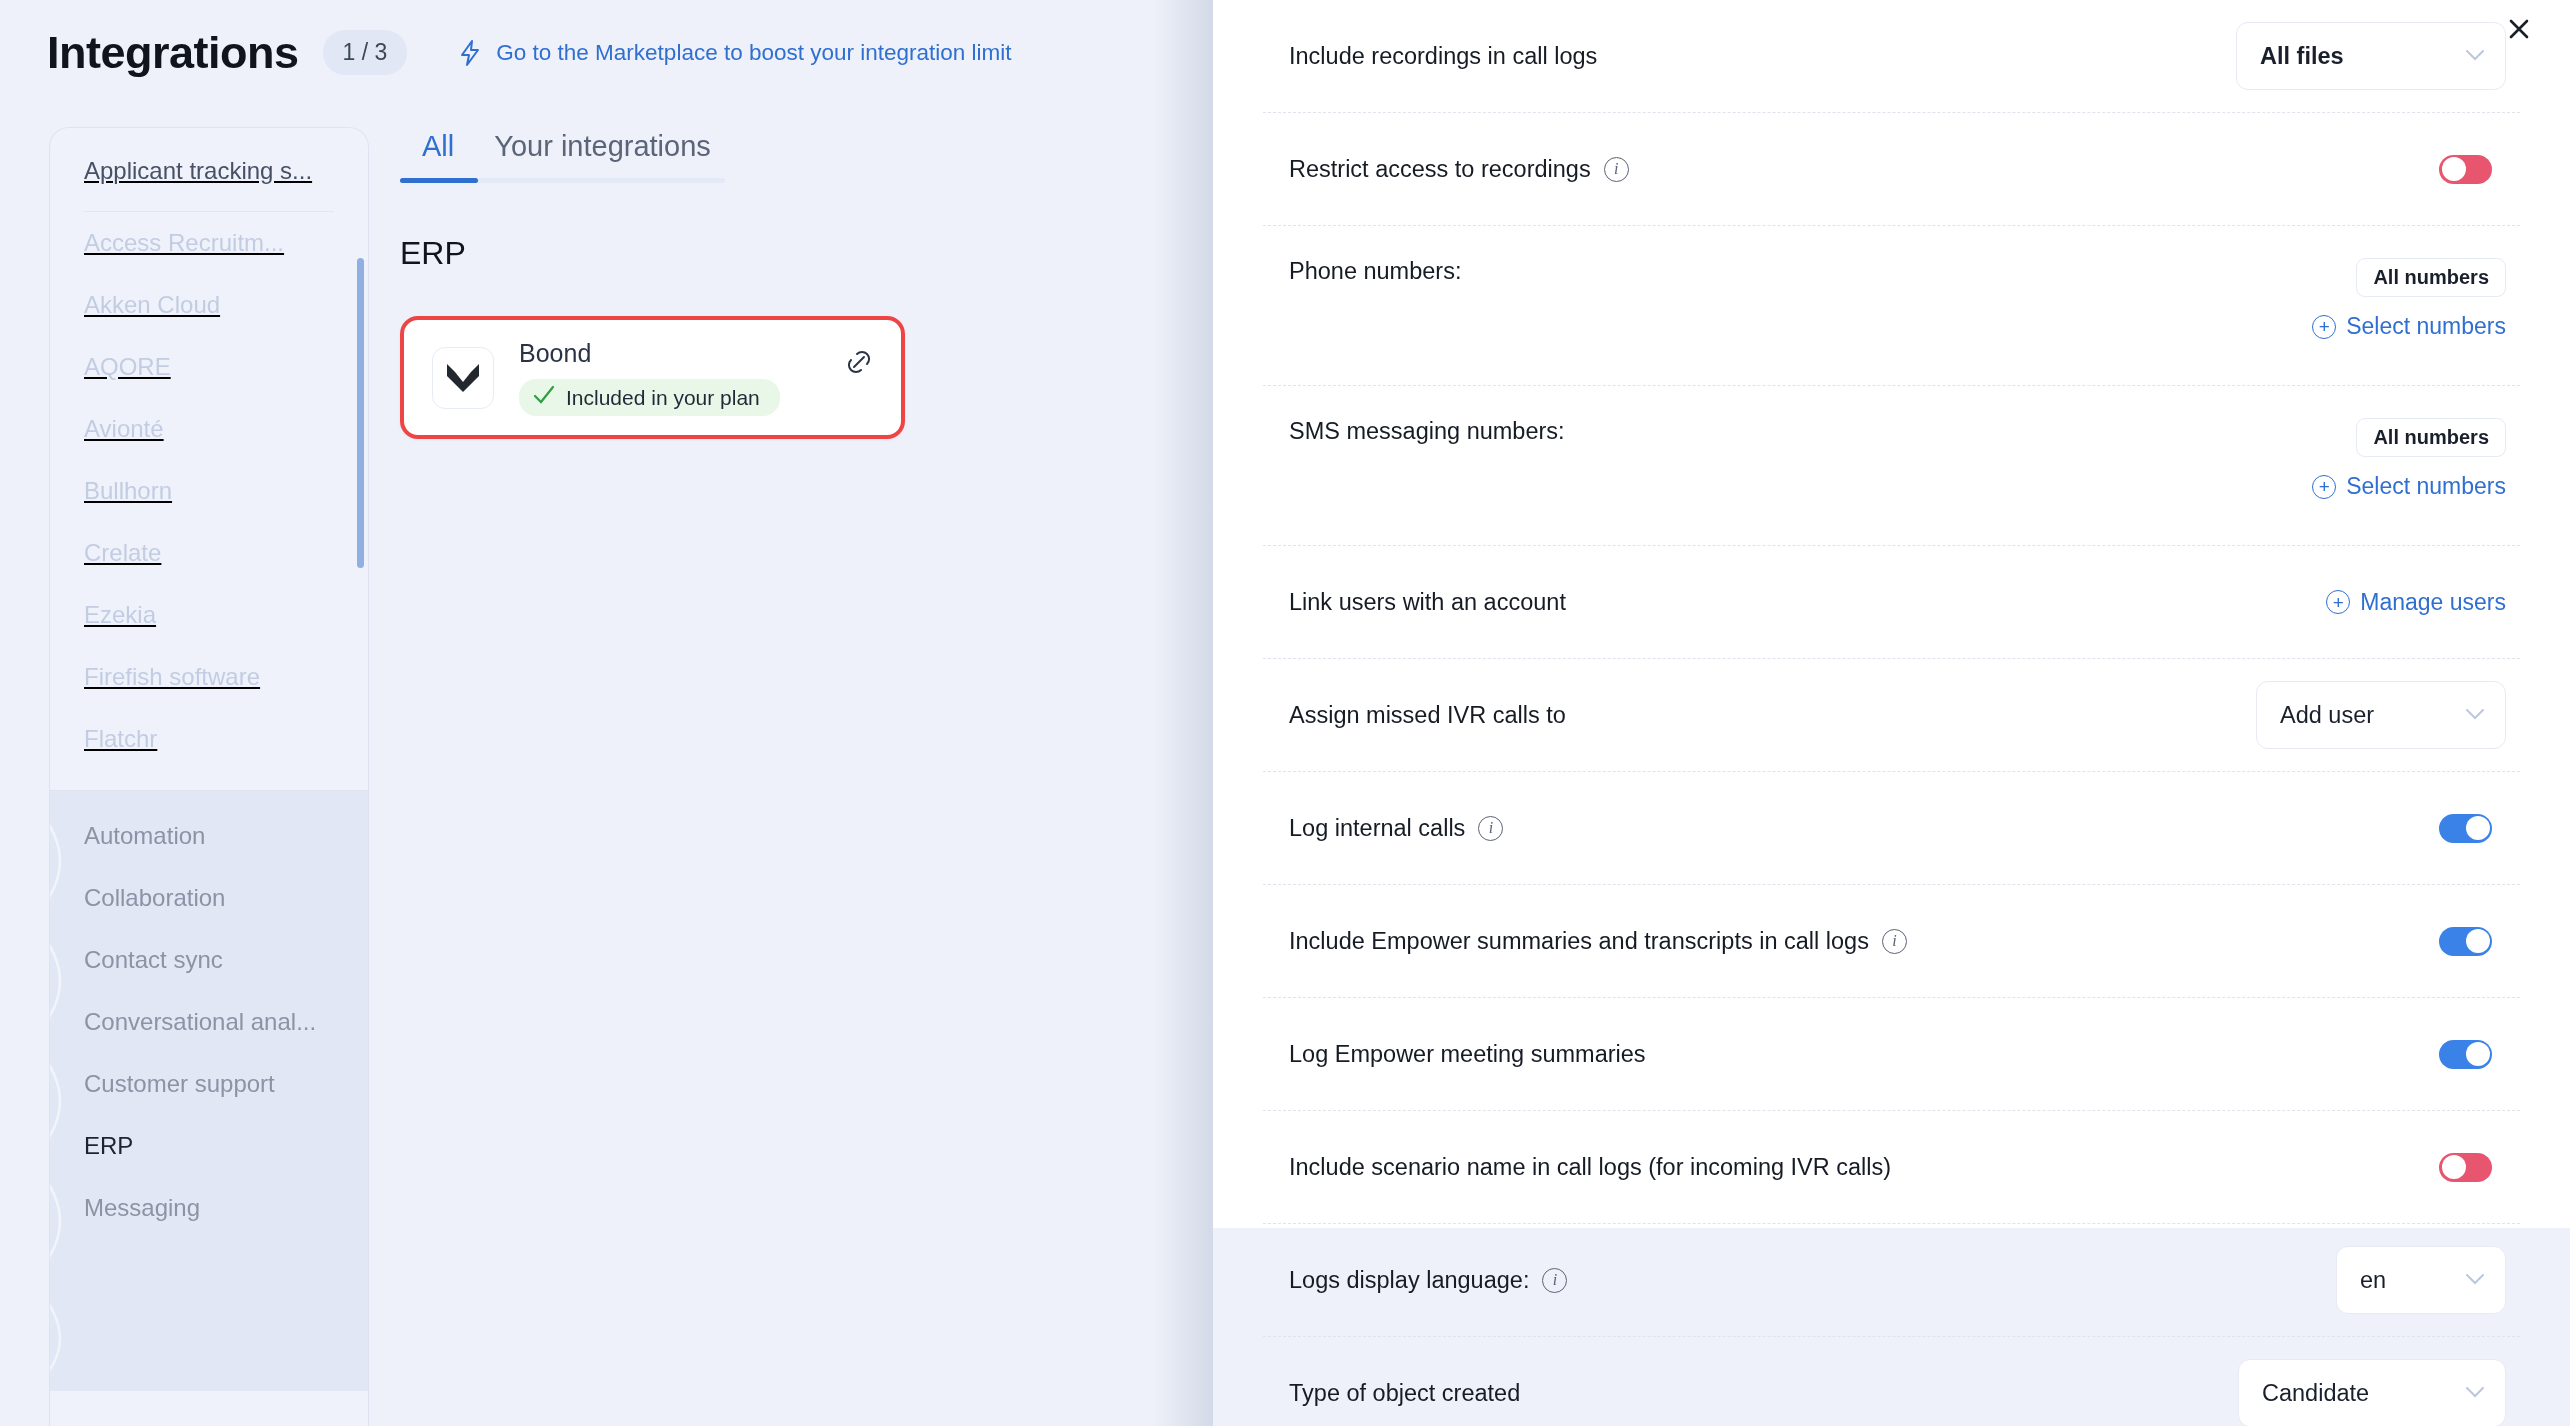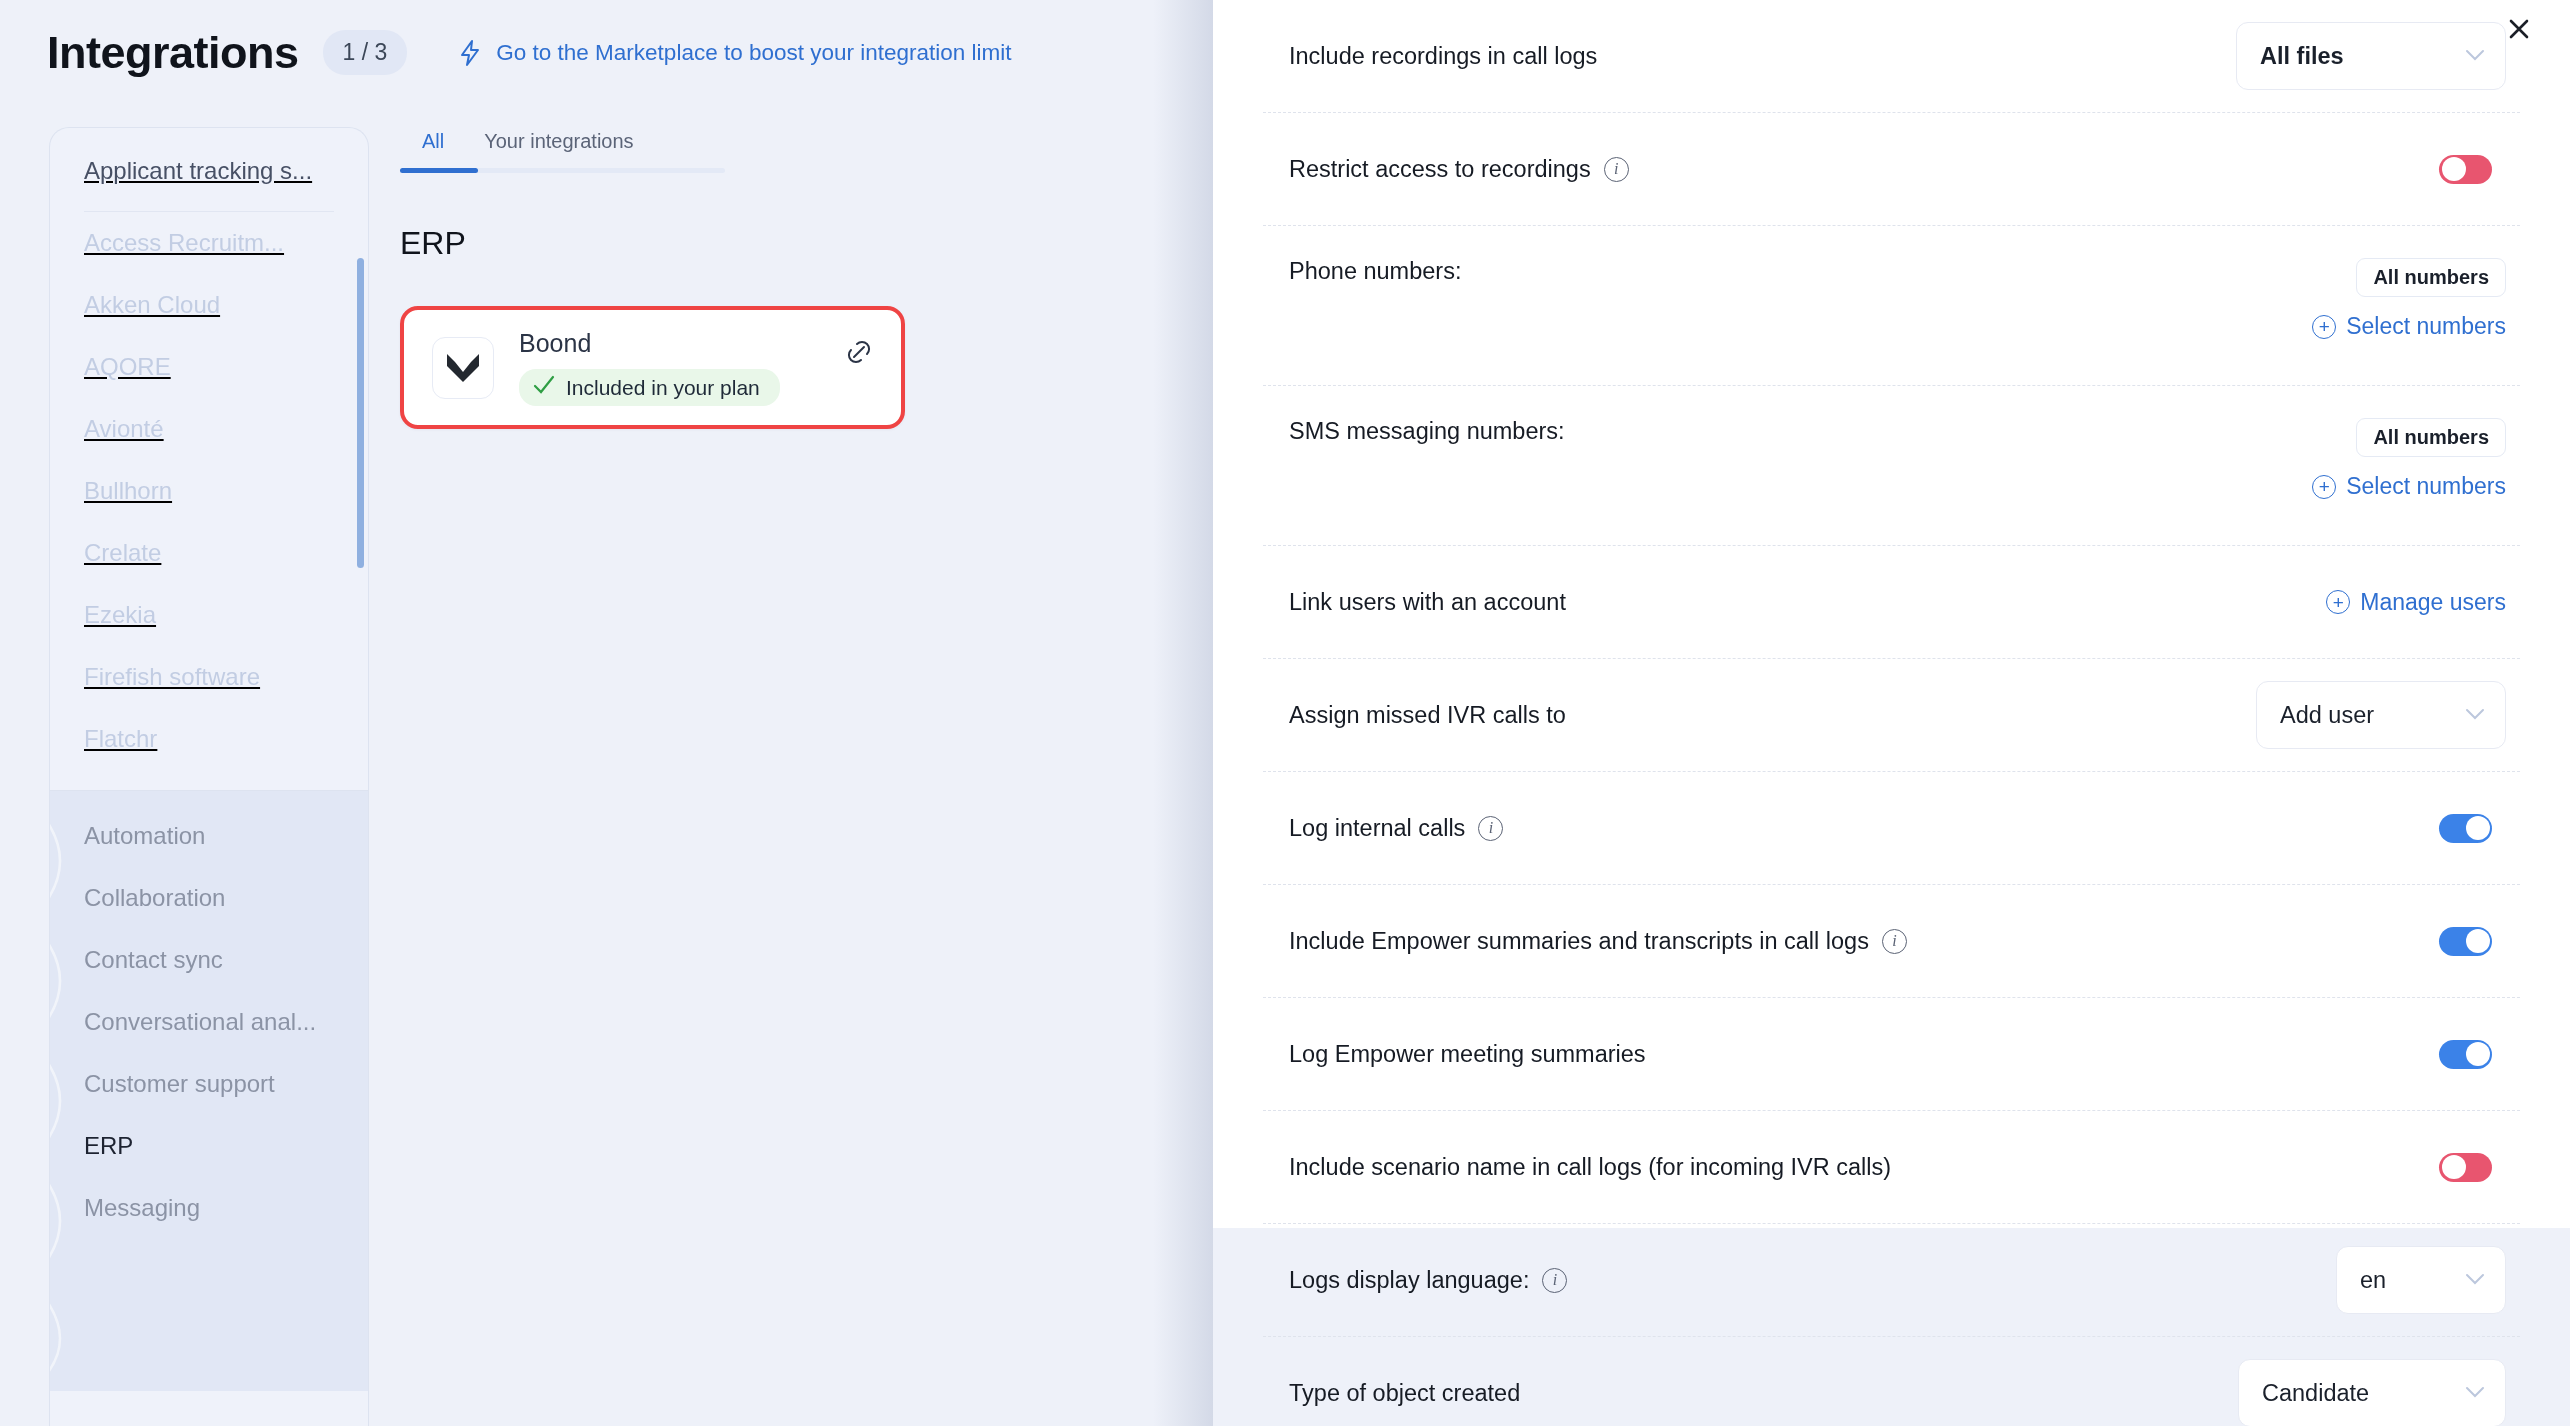--- a/index.html
+++ b/index.html
@@ -118,21 +118,21 @@
     left: 400px; top: 122px;
     width: 790px;
   }
   #tabs {
     display: flex; align-items: flex-end;
     gap: 0;
     position: relative;
     width: 325px;
   }
   .tab {
-    font-size: 20px;
+    font-size: 29px;
     padding: 8px 0 20px 0;
     cursor: pointer;
     color: #5b6478;
   }
   .tab.active { color: #2f6fd0; }
   #tab-all { margin-left: 22px; margin-right: 40px; }
   #tab-underline-track {
     position: absolute; left: 0; bottom: 0;
     width: 325px; height: 5px;
     background: #e3e9f6; border-radius: 3px;

